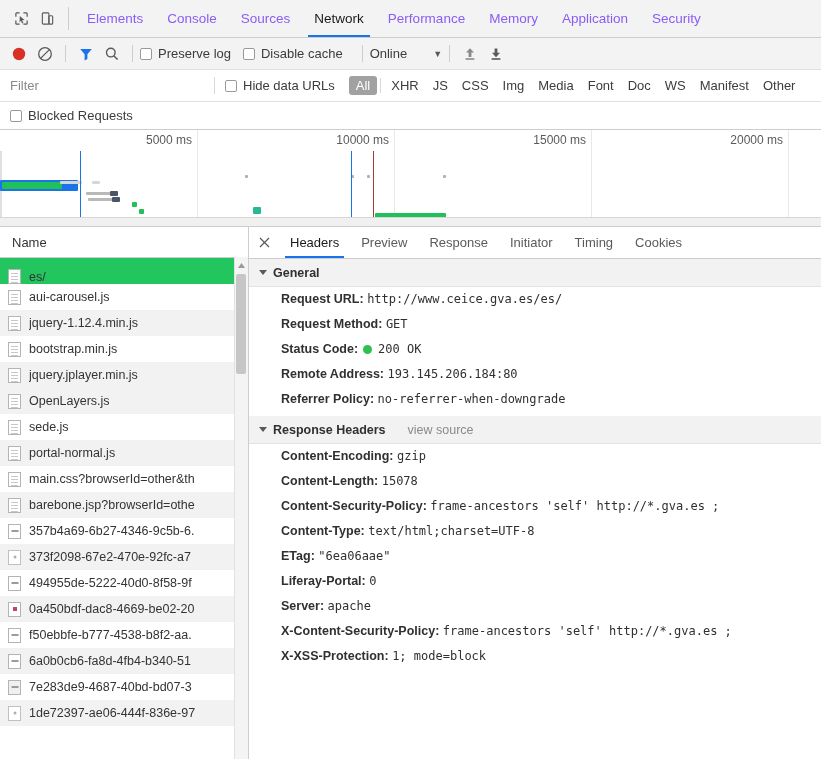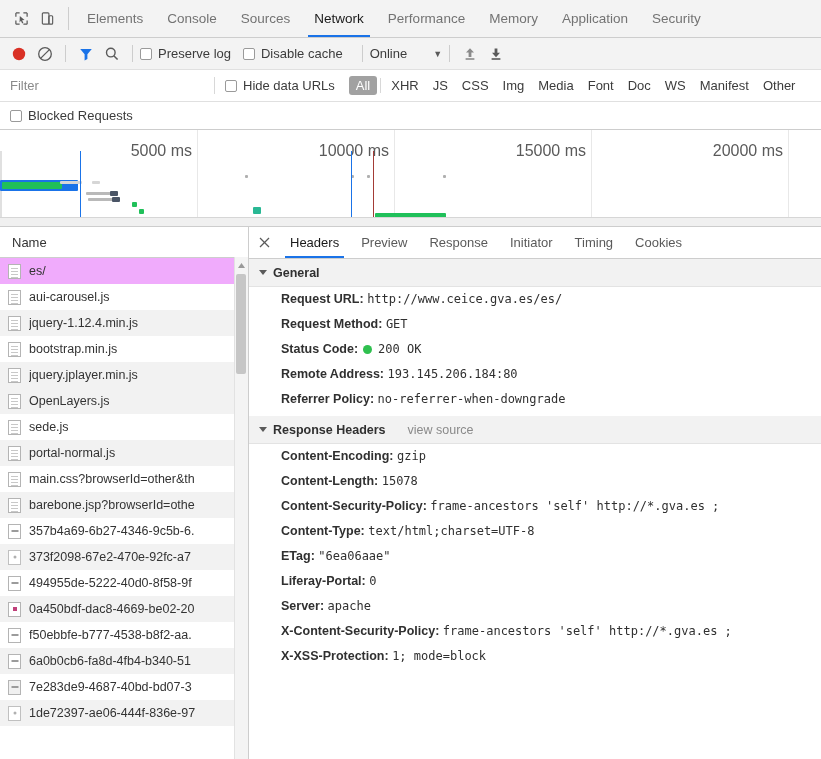--- a/index.html
+++ b/index.html
@@ -17,21 +17,21 @@
     background:#f3f3f3;border-bottom:1px solid #cdcdcd;
   }
   .tool-icons{display:flex;align-items:center;padding:0 4px 0 8px;}
   .ticon{
     width:26px;height:26px;display:flex;align-items:center;justify-content:center;
     cursor:pointer;
   }
   .vsep{width:1px;background:#cdcdcd;margin:7px 6px 7px 4px;align-self:stretch;}
   .tabs{display:flex;align-items:stretch;}
   .tab{
-    display:flex;align-items:center;padding:0 12px;font-size:13.5px;color:#737373;
+    display:flex;align-items:center;padding:0 12px;font-size:13.5px;color:#8b5cf6;
     cursor:pointer;position:relative;white-space:nowrap;
   }
   .tab.active{color:#1a1a1a;}
   .tab.active:after{
     content:"";position:absolute;left:6px;right:6px;bottom:0;height:2px;background:#1a73e8;
   }
 
   
   .nettoolbar{
     height:31px;min-height:31px;display:flex;align-items:center;
@@ -74,21 +74,21 @@
 
   
   .overview{
     height:96px;min-height:96px;position:relative;background:#fff;
     border-bottom:1px solid #cdcdcd;overflow:hidden;
   }
   .ovtick{
     position:absolute;top:0;height:96px;border-right:1px solid #e8e8e8;
   }
   .ovticklabel{
-    position:absolute;top:12px;font-size:16px;color:#5a5a5a;text-align:right;
+    position:absolute;top:3px;font-size:12px;color:#5a5a5a;text-align:right;
     transform:translateX(-100%);padding-right:5px;white-space:nowrap;
   }
   .ovband{position:absolute;height:9px;background:#20c05a;border-radius:1px;}
   .ovband.blue{background:#1a73e8;}
   .ovline{position:absolute;top:21px;bottom:0;width:1px;}
   .ovline.dcl{background:#1a73e8;}
   .ovline.load{background:#a33b36;}
   .ovbottom{position:absolute;left:0;right:0;bottom:0;height:8px;background:#f0f0f0;border-top:1px solid #d6d6d6;}
   .ovleftedge{position:absolute;left:0;top:21px;bottom:8px;width:2px;background:#e0e0e0;}
 
@@ -102,21 +102,21 @@
     border-bottom:1px solid #cdcdcd;padding-left:12px;font-size:13px;color:#333;
     background:#fff;
   }
   .reqlist{flex:1;overflow:hidden;position:relative;}
   .reqrow{
     height:26px;display:flex;align-items:center;padding-left:8px;
     font-size:12.5px;color:#333;white-space:nowrap;cursor:pointer;box-sizing:border-box;
   }
   .reqrow.odd{background:#f2f2f2;}
   .reqrow.even{background:#ffffff;}
-  .reqrow.selected{background:#f0abfc;}
+  .reqrow.selected{background:#22c55e;align-items:flex-end;}
   .fileicon{
     width:13px;height:15px;min-width:13px;border:1px solid #b4b4b4;background:#fff;
     margin-right:8px;box-sizing:border-box;position:relative;overflow:hidden;
   }
   .fileicon .ln{position:absolute;left:2px;right:2px;height:1px;background:#c8c8c8;}
   .fileicon.dot{border:1px solid #c0c0c0;}
   .fileicon.dot:after{
     content:"";position:absolute;left:50%;top:50%;width:3px;height:3px;
     transform:translate(-50%,-50%);background:#b0b0b0;border-radius:50%;
   }

